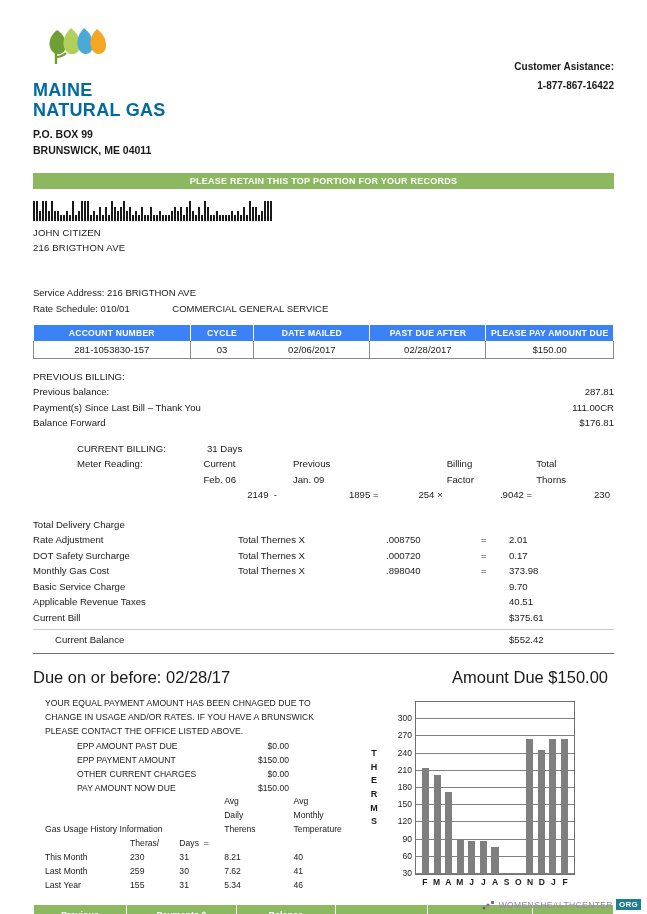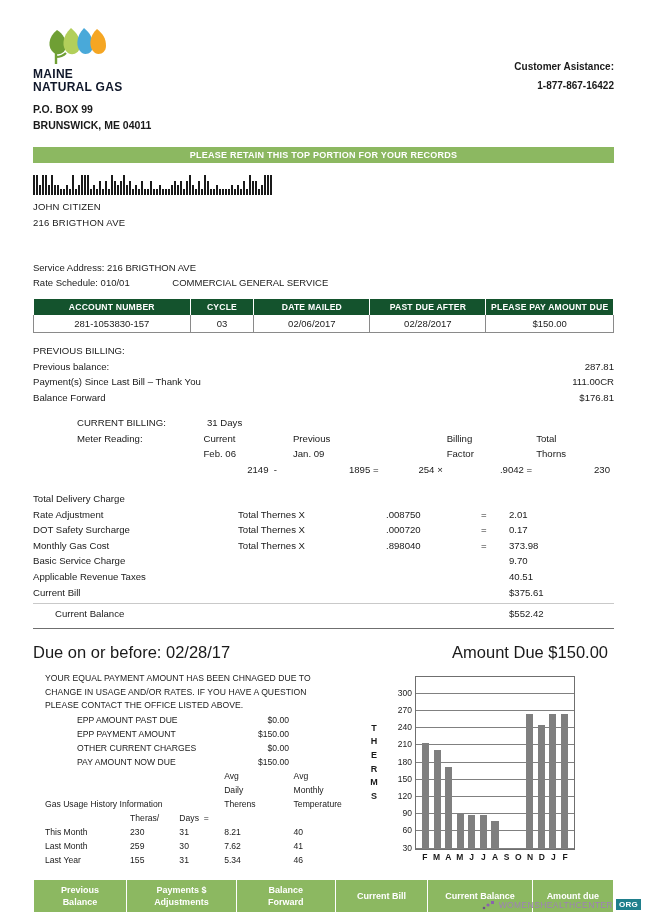--- a/index.html
+++ b/index.html
@@ -11,21 +11,21 @@
     color:#1a1a1a;
     position:relative;
     overflow:hidden;
   }
   .page { position:relative; width:647px; height:914px; padding:0 33px; }
 
   
   .header { display:flex; justify-content:space-between; align-items:flex-start; padding-top:24px; }
   .logo-block { width:300px; }
   .logo-mark { width:62px; height:40px; position:relative; margin-left:12px; }
-  .logo-name { margin-top:4px; font-size:12px; font-weight:bold; color:#0f172a;
+  .logo-name { margin-top:16px; font-size:18px; font-weight:bold; color:#0369a1;
                letter-spacing:.3px; line-height:1.12; }
   .logo-addr { margin-top:7px; font-size:10.5px; font-weight:bold; color:#1a1a1a; line-height:1.5; }
   .assist { text-align:right; padding-top:34px; font-size:10px; font-weight:bold; line-height:1.85; }
 
   
   .retain-bar {
     margin-top:14px; background:#8cb861; height:16px;
     display:flex; align-items:center; justify-content:center;
     color:#ffffff; font-size:9px; font-weight:bold; letter-spacing:.25px;
   }
@@ -37,21 +37,21 @@
 
   
   .svc { margin-top:30px; font-size:9.5px; line-height:1.65; }
   .svc .lbl { display:inline-block; }
   .svc .rate-desc { display:inline-block; margin-left:40px; }
 
   
   table { border-collapse:collapse; width:100%; }
   .acct-tbl { margin-top:8px; table-layout:fixed; }
   .acct-tbl th {
-    background:#14532d; color:#ffffff; font-size:8.6px; font-weight:bold;
+    background:#3b82f6; color:#ffffff; font-size:8.6px; font-weight:bold;
     letter-spacing:.2px; padding:3px 0; text-align:center;
     border-left:1px solid #ffffff; border-right:1px solid #ffffff;
   }
   .acct-tbl td {
     font-size:9.5px; text-align:center; padding:3px 0;
     border:1px solid #8a8a8a; border-top:none;
   }
   .acct-tbl tr td:first-child { border-left:1px solid #8a8a8a; }
 
   
@@ -396,21 +396,21 @@
 
   <div class="due-row">
     <div>Due on or before: 02/28/17</div>
     <div class="amt">Amount Due $150.00</div>
   </div>
 
   <div class="lower">
     <div class="lower-left">
       <div class="msg">
         <div>YOUR EQUAL PAYMENT AMOUNT HAS BEEN CHNAGED DUE TO</div>
-        <div>CHANGE IN USAGE AND/OR RATES. IF YOU HAVE A QUESTION</div>
+        <div>CHANGE IN USAGE AND/OR RATES. IF YOU HAVE A BRUNSWICK</div>
         <div>PLEASE CONTACT THE OFFICE LISTED ABOVE.</div>
       </div>
       <div class="epp" id="epp-rows">
           <div class="e-row">
             <div class="e-lbl">EPP AMOUNT PAST DUE</div>
             <div class="e-val">$0.00</div>
           </div>
           <div class="e-row">
             <div class="e-lbl">EPP PAYMENT AMOUNT</div>
             <div class="e-val">$150.00</div>

